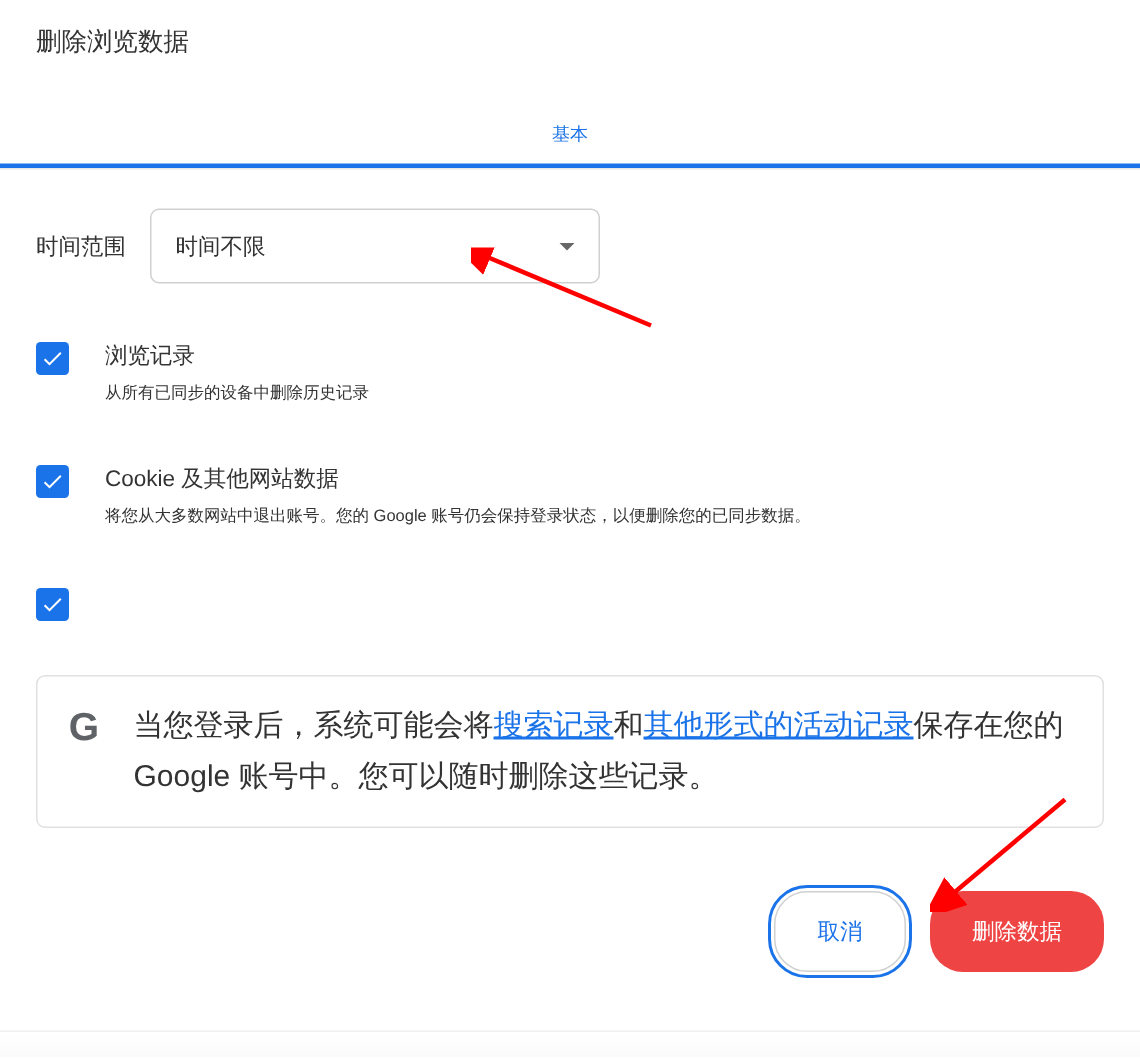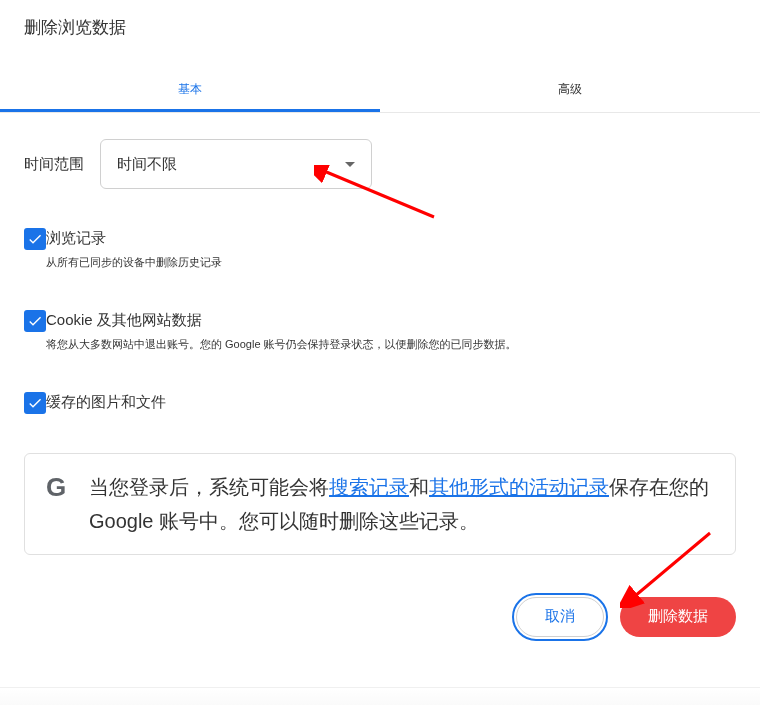--- a/index.html
+++ b/index.html
@@ -53,40 +53,41 @@
       display: flex;
       align-items: center;
       gap: 16px;
       position: relative;
     }
     .time-range-label {
       font-size: 15px;
       white-space: nowrap;
     }
     .select {
-      width: 272px;
+      width: 300px;
       height: 50px;
       border: 1px solid #d0d0d0;
       border-radius: 6px;
       padding: 0 16px;
       display: flex;
       align-items: center;
       justify-content: space-between;
       cursor: pointer;
       font-size: 15px;
     }
     .select-arrow {
       width: 0;
       height: 0;
       border-left: 5px solid transparent;
       border-right: 5px solid transparent;
       border-top: 5px solid #666;
     }
     .option {
       display: flex;
+      gap: 24px;
       margin-top: 36px;
       align-items: flex-start;
     }
     .checkbox {
       width: 22px;
       height: 22px;
       background: #1a73e8;
       border-radius: 3px;
       margin-top: 3px;
       flex-shrink: 0;
@@ -140,21 +141,21 @@
       cursor: pointer;
     }
     .buttons {
       display: flex;
       justify-content: flex-end;
       gap: 16px;
       padding: 24px;
       margin-top: 18px;
     }
     .btn {
-      height: 40px;
+      height: 54px;
       padding: 0 28px;
       border-radius: 22px;
       font-size: 15px;
       cursor: pointer;
       display: flex;
       align-items: center;
       justify-content: center;
       border: none;
       font-family: inherit;
     }
@@ -183,21 +184,20 @@
       pointer-events: none;
     }
   </style>
 </head>
 <body>
 
 <div class="dialog-title">删除浏览数据</div>
 
 <div class="tabs tabs-border">
   <div class="tab active">基本</div>
-  <div class="tab">高级</div>
 </div>
 
 <div class="content">
 
   <div class="time-range-row">
     <span class="time-range-label">时间范围</span>
     <div class="select">
       <span>时间不限</span>
       <span class="select-arrow"></span>
     </div>
@@ -235,21 +235,20 @@
     </div>
   </div>
 
   <div class="option">
     <div class="checkbox">
       <svg viewBox="0 0 24 24">
           <path fill="#fff" d="M9 16.2L4.8 12l-1.4 1.4L9 19 21 7l-1.4-1.4z"></path>
         </svg>
     </div>
     <div class="option-text">
-      <div class="option-title">缓存的图片和文件</div>
     </div>
   </div>
 
   <div class="info-box">
     <div class="g-icon">G</div>
     <div class="info-text">
       <span>当您登录后，系统可能会将</span><span class="link">搜索记录</span><span>和</span><span class="link">其他形式的活动记录</span><span>保存在您的 Google 账号中。您可以随时删除这些记录。</span>
     </div>
   </div>
 

